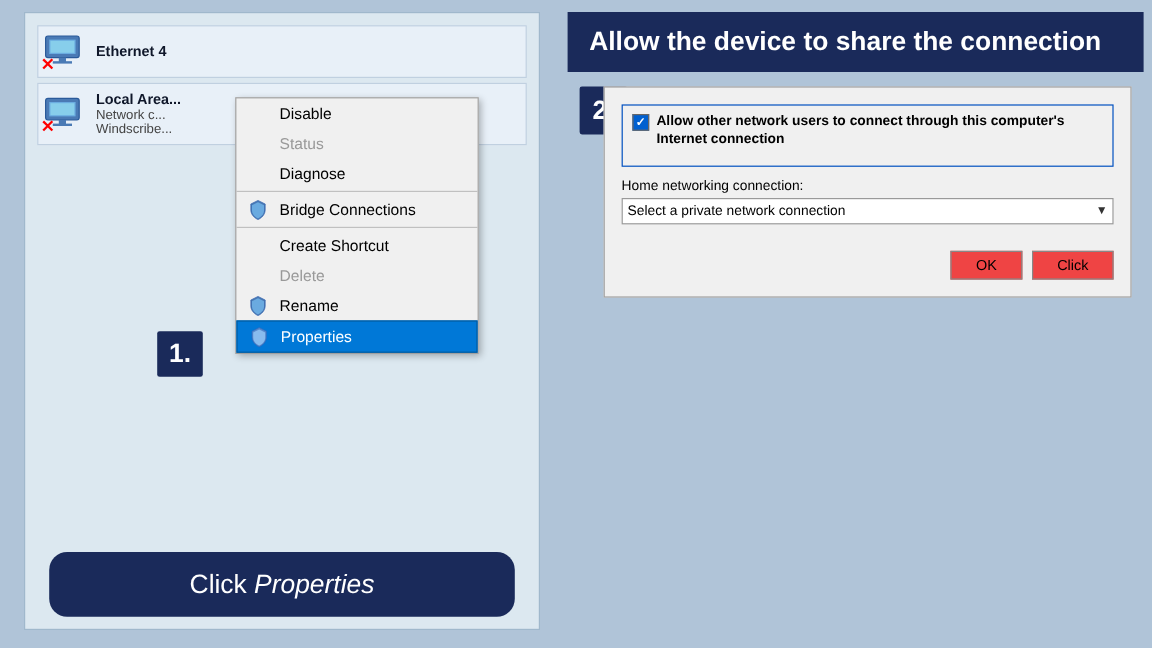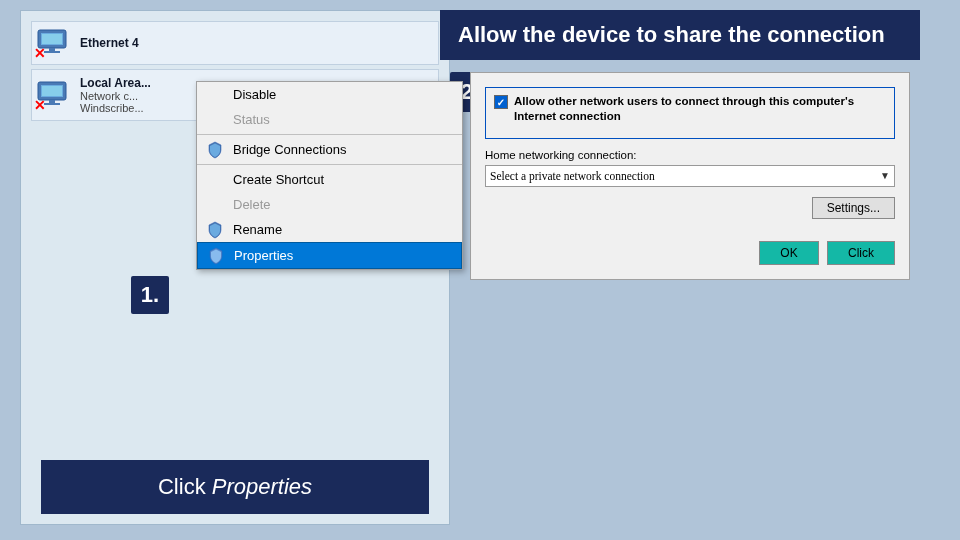--- a/index.html
+++ b/index.html
@@ -80,21 +80,21 @@
       white-space: nowrap;
       overflow: hidden;
       text-overflow: ellipsis;
     }
 
     
     .context-menu {
       position: absolute;
       left: 175px;
       top: 70px;
-      width: 267px;
+      width: 203px;
       background: #f0f0f0;
       border: 1px solid #a0a0a0;
       box-shadow: 2px 2px 6px rgba(0,0,0,0.3);
       z-index: 10;
     }
 
     .menu-item {
       padding: 5px 20px 5px 36px;
       font-size: 13px;
       color: #000;
@@ -157,30 +157,31 @@
     .bottom-label {
       position: absolute;
       bottom: 10px;
       left: 20px;
       right: 20px;
       background: #1a2a5a;
       color: white;
       padding: 14px 20px;
       font-size: 22px;
       text-align: center;
+      border-radius: 15px;
     }
 
     .bottom-label em {
       font-style: italic;
     }
 
     
     .right-panel {
       position: absolute;
-      left: 440px;
+      left: 473px;
       top: 10px;
       width: 480px;
       height: 515px;
     }
 
     
     .title-bar {
       background: #1a2a5a;
       color: white;
       padding: 12px 18px;
@@ -275,21 +276,20 @@
     .select-box {
       flex: 1;
       height: 22px;
       border: 1px solid #999;
       background: white;
       font-size: 11.5px;
       padding: 2px 4px;
       display: flex;
       align-items: center;
       justify-content: space-between;
-      font-family: Liberation Serif, serif;
     }
 
     .select-arrow {
       font-size: 10px;
       color: #333;
     }
 
     .settings-row {
       display: flex;
       justify-content: flex-end;
@@ -306,21 +306,21 @@
 
     .dialog-footer {
       display: flex;
       justify-content: flex-end;
       gap: 8px;
       margin-top: 14px;
       padding-top: 8px;
     }
 
     .dialog-btn {
-      background: #14b8a6;
+      background: #ef4444;
       border: 1px solid #888;
       padding: 4px 20px;
       font-size: 12px;
       cursor: pointer;
       min-width: 60px;
       text-align: center;
     }
   </style>
 </head>
 <body>
@@ -364,20 +364,23 @@
     </div>
   </div>
 
   <div class="context-menu">
     <div class="menu-item">
       <span>Disable</span>
     </div>
     <div class="menu-item disabled">
       <span>Status</span>
     </div>
+    <div class="menu-item">
+      <span>Diagnose</span>
+    </div>
     <div class="menu-separator"></div>
     <div class="menu-item">
       <span class="menu-icon">
         <svg width="16" height="18" viewBox="0 0 16 18" xmlns="http://www.w3.org/2000/svg">
           <path d="M8 1L2 4v5c0 4 3.5 7 6 8 2.5-1 6-4 6-8V4z" fill="#4a7ab5" stroke="#2255aa" stroke-width="0.5"></path>
           <path d="M8 2.5L3 5v4.5c0 3 2.5 5.5 5 6.5 2.5-1 5-3.5 5-6.5V5z" fill="#6aaae0"></path>
         </svg>
       </span>
       <span>Bridge Connections</span>
     </div>
@@ -441,23 +444,20 @@
       <div class="home-net-label">Home networking connection:</div>
 
       <div class="select-row">
         <div class="select-box">
           <span>Select a private network connection</span>
           <span class="select-arrow">▼</span>
         </div>
       </div>
 
 
-      <div class="settings-row">
-        <button class="settings-btn">Settings...</button>
-      </div>
 
       <div class="dialog-footer">
         <button class="dialog-btn">OK</button>
         <button class="dialog-btn">Click</button>
       </div>
     </div>
   </div>
 </div>
 
 </body></html>

